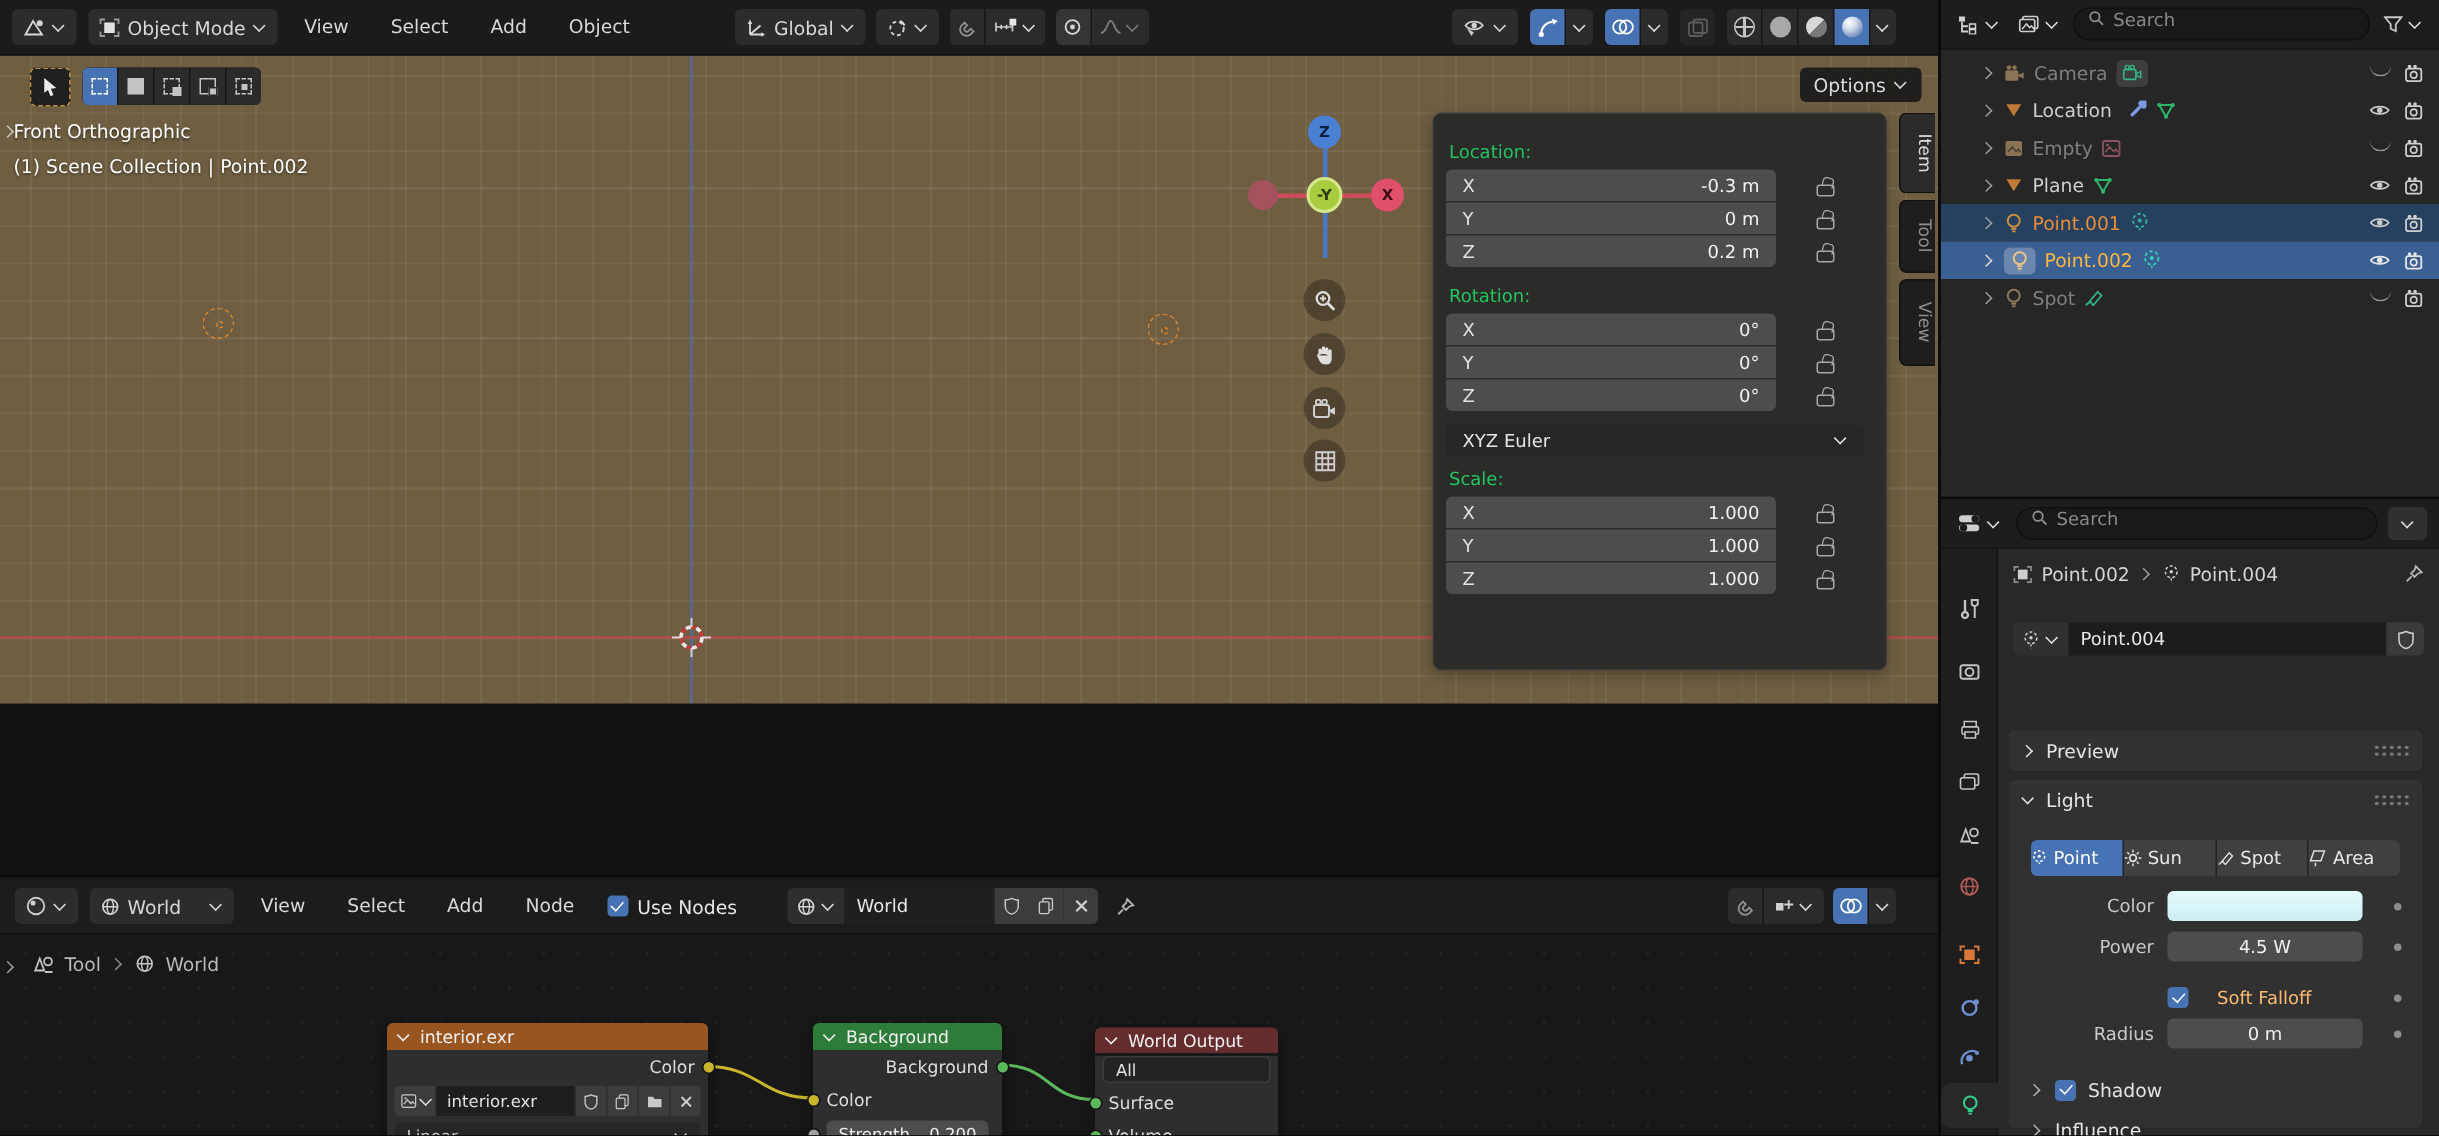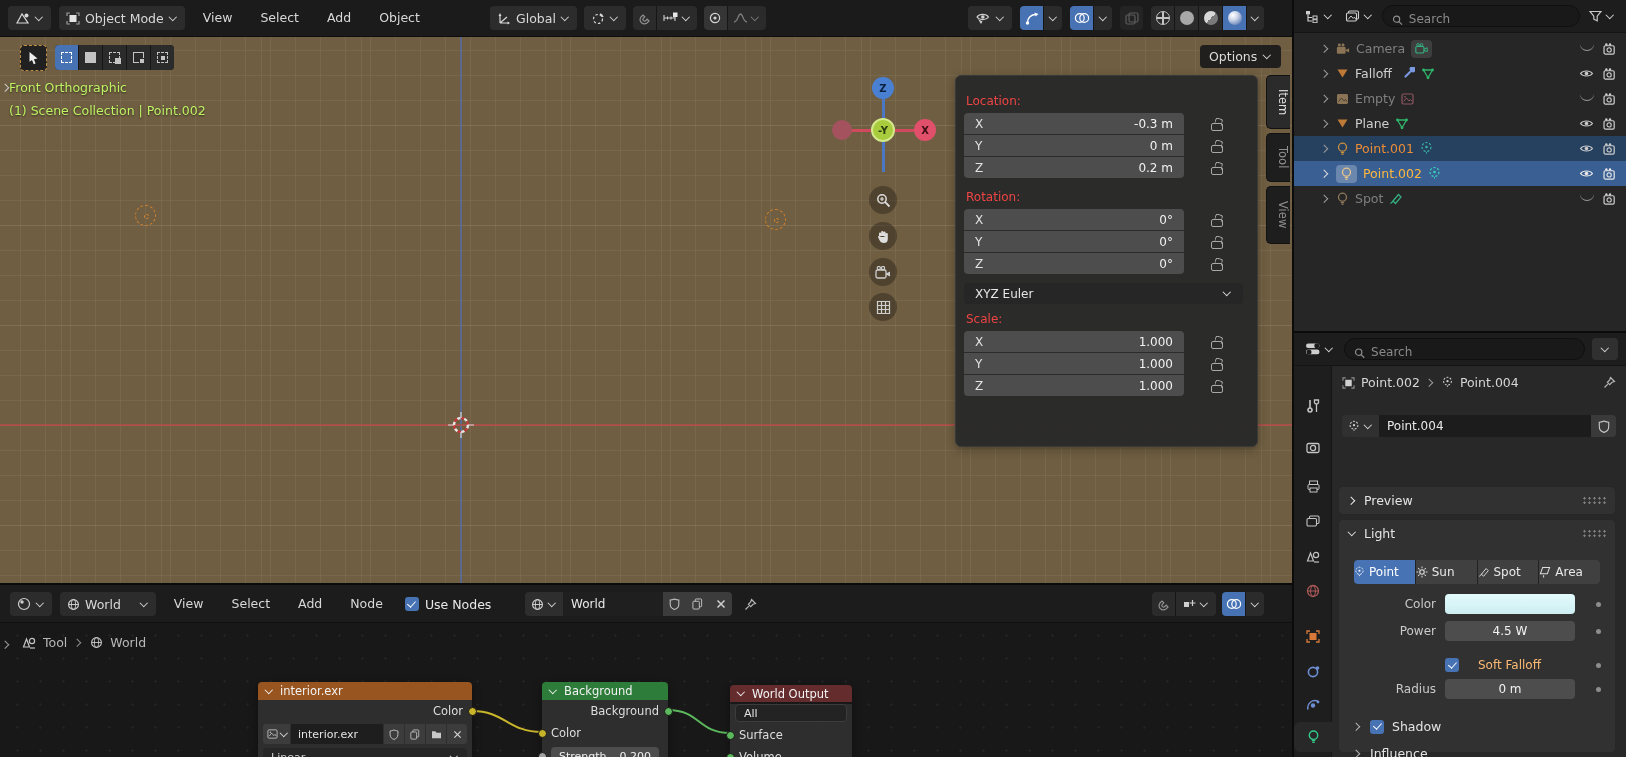--- a/index.html
+++ b/index.html
@@ -14,49 +14,49 @@
 .cv.r::after{transform:rotate(-45deg);top:1px;left:0}
 .wbtn{height:24px;background:#2c2c2c;border-radius:4px;display:flex;align-items:center;padding:0 7px;gap:5px;color:#d8d8d8}
 .menu{padding:0 10px;font-size:12.5px;color:#d8d8d8;line-height:24px}
 .grip{width:24px;height:9px;background-image:radial-gradient(circle,#8f8f8f 1px,transparent 1.3px);background-size:5px 4.5px;opacity:.85;flex:none}
 .lock{position:relative;width:13px;height:13px;flex:none}
 .lock::before{content:"";position:absolute;left:3.5px;top:0;width:6px;height:6px;border:1.4px solid #a8a8a8;border-bottom:none;border-radius:3px 3px 0 0;transform:rotate(14deg);transform-origin:bottom left}
 .lock::after{content:"";position:absolute;left:1px;top:5.5px;width:9.5px;height:6.5px;border:1.4px solid #a8a8a8;border-radius:2px}
 .cb{width:14px;height:14px;background:#4772b3;border-radius:3px;position:relative;flex:none}
 .cb::after{content:"";position:absolute;left:4.5px;top:1.5px;width:3.5px;height:7px;border-right:1.8px solid #fff;border-bottom:1.8px solid #fff;transform:rotate(42deg)}
 .dot{width:5px;height:5px;border-radius:50%;background:#8d8d8d;flex:none}
-.pill{display:flex;align-items:flex-end;gap:6px;background:#191919;border:1px solid #101010;border-radius:11px;height:22px;padding:0 9px}
+.pill{display:flex;align-items:flex-start;gap:6px;background:#191919;border:1px solid #101010;border-radius:11px;height:22px;padding:0 9px}
 .pill input{background:transparent;border:none;outline:none;color:#cfcfcf;font-size:12px;width:100%;font-family:inherit}
 .pill input::placeholder{color:#8a8a8a}
 
-#viewport{left:0;top:0;width:1292px;height:583px;background:#6f5e41;overflow:hidden}
+#viewport{left:0;top:0;width:1292px;height:469px;background:#6f5e41;overflow:hidden}
 .vp-grid{position:absolute;left:0;top:37px;right:0;bottom:0;
  background-image:linear-gradient(rgba(255,255,255,.055) 1px,transparent 1px),linear-gradient(90deg,rgba(255,255,255,.055) 1px,transparent 1px),linear-gradient(rgba(255,255,255,.06) 1px,transparent 1px),linear-gradient(90deg,rgba(255,255,255,.06) 1px,transparent 1px);
  background-size:25px 25px,25px 25px,100px 100px,100px 100px;
  background-position:20px 13px,20px 13px,61px 88px,61px 88px}
 .vp-header{position:absolute;left:0;top:0;width:100%;height:37px;background:#1b1b1b;border-bottom:1px solid #0d0d0d}
 .hgrp{position:absolute;top:6px;display:flex;align-items:center}
 .shbtn{width:23px;height:24px;background:#2b2b2b;display:flex;align-items:center;justify-content:center}
 .shbtn.active{background:#4772b3}
 .ball{width:14px;height:14px;border-radius:50%}
 .ball.wire{border:1px solid #c4c4c4;background:linear-gradient(transparent 44%,#c4c4c4 44% 56%,transparent 56%),linear-gradient(90deg,transparent 44%,#c4c4c4 44% 56%,transparent 56%)}
 .ball.solid{background:#a8a8a8}
 .ball.mat{background:linear-gradient(135deg,#d8d8d8 50%,#7a7a7a 50%)}
 .ball.rend{background:radial-gradient(circle at 35% 30%,#fff,#cfd8ea 35%,#7e96c4 70%,#4f6694)}
 .grp{display:flex;gap:1px;background:#161616;border-radius:4px;overflow:hidden}
 .selbtn{width:23px;height:25px;background:#2b2b2b;display:flex;align-items:center;justify-content:center}
-.vp-text{position:absolute;color:#bef264;font-size:12.5px;text-shadow:0 1px 2px rgba(0,0,0,.55)}
+.vp-text{position:absolute;color:#ffffff;font-size:12.5px;text-shadow:0 1px 2px rgba(0,0,0,.55)}
 .gz-ball{position:absolute;border-radius:50%;display:flex;align-items:center;justify-content:center;font-weight:bold;font-size:10px}
 .navbtn{position:absolute;width:28px;height:28px;border-radius:50%;background:rgba(32,27,20,.4);display:flex;align-items:center;justify-content:center}
 .lightgizmo{position:absolute;width:21px;height:21px;border:1.5px dashed #d8832c;border-radius:50%}
 .lightgizmo::after{content:"";position:absolute;left:7.5px;top:7.5px;width:3px;height:3px;border-radius:50%;border:1px dashed #d8832c}
 
 .npanel{position:absolute;left:955px;top:75px;width:303px;height:372px;background:rgba(41,41,41,.97);border:1px solid #3a3a3a;border-radius:6px;box-shadow:0 3px 10px rgba(0,0,0,.3);padding:6px 0 0 0}
 .np-head{display:flex;align-items:center;gap:7px;padding:2px 10px;height:22px;color:#e8e8e8;font-size:13px}
-.np-label{margin:12px 0 5px 10px;color:#ef4444}
+.np-label{margin:12px 0 5px 10px;color:#22c55e}
 .trow{display:flex;align-items:center;margin-left:8px}
 .tgroup{display:flex;flex-direction:column;gap:1px}
 .tfield{width:220px;height:21px;background:#4d4d4d;display:flex;align-items:center;padding:0 11px;color:#f1f1f1}
 .tgroup .trow:first-child .tfield{border-radius:4px 4px 0 0}
 .tgroup .trow:last-child .tfield{border-radius:0 0 4px 4px}
 .taxis{width:26px;color:#e2e2e2}
 .tval{margin-left:auto}
 .trow .lock{margin-left:26px}
 .tdrop{margin:9px 8px 0 8px;width:279px;height:21px;background:#262626;border-radius:4px;display:flex;align-items:center;padding:0 11px;color:#e6e6e6}
 
@@ -476,21 +476,21 @@
               <circle cx="3.5" cy="1.5" r="1.3" fill="#cfcfcf"></circle>
               <circle cx="7.5" cy="1.5" r="1.3" fill="#cfcfcf"></circle>
             </svg>
         </span>
       </div>
       <div class="orow">
         <span class="cv r ochev"></span>
         <svg width="13" height="11" viewBox="0 0 13 11">
             <path d="M1.5 1.5 h10 L6.5 9.5 Z" fill="#c07a38"></path>
           </svg>
-        <span>Falloff</span>
+        <span>Location</span>
         <svg width="13" height="13" viewBox="0 0 13 13" style="margin-left:4px">
             <path d="M3.5 9.5 L8 5" stroke="#7b99e0" stroke-width="2.2" stroke-linecap="round"></path>
             <path d="M7.5 1.5 a3.2 3.2 0 1 1 4 4 L9 5 8 4 Z" fill="#7b99e0"></path>
           </svg>
         <svg width="14" height="12" viewBox="0 0 14 12">
             <path d="M2.5 2 L11.5 2 L7 9.8 Z" fill="none" stroke="#2fb56b" stroke-width="1.3"></path>
             <circle cx="2.5" cy="2" r="1.4" fill="#2fb56b"></circle>
             <circle cx="11.5" cy="2" r="1.4" fill="#2fb56b"></circle>
             <circle cx="7" cy="9.8" r="1.4" fill="#2fb56b"></circle>
           </svg>

